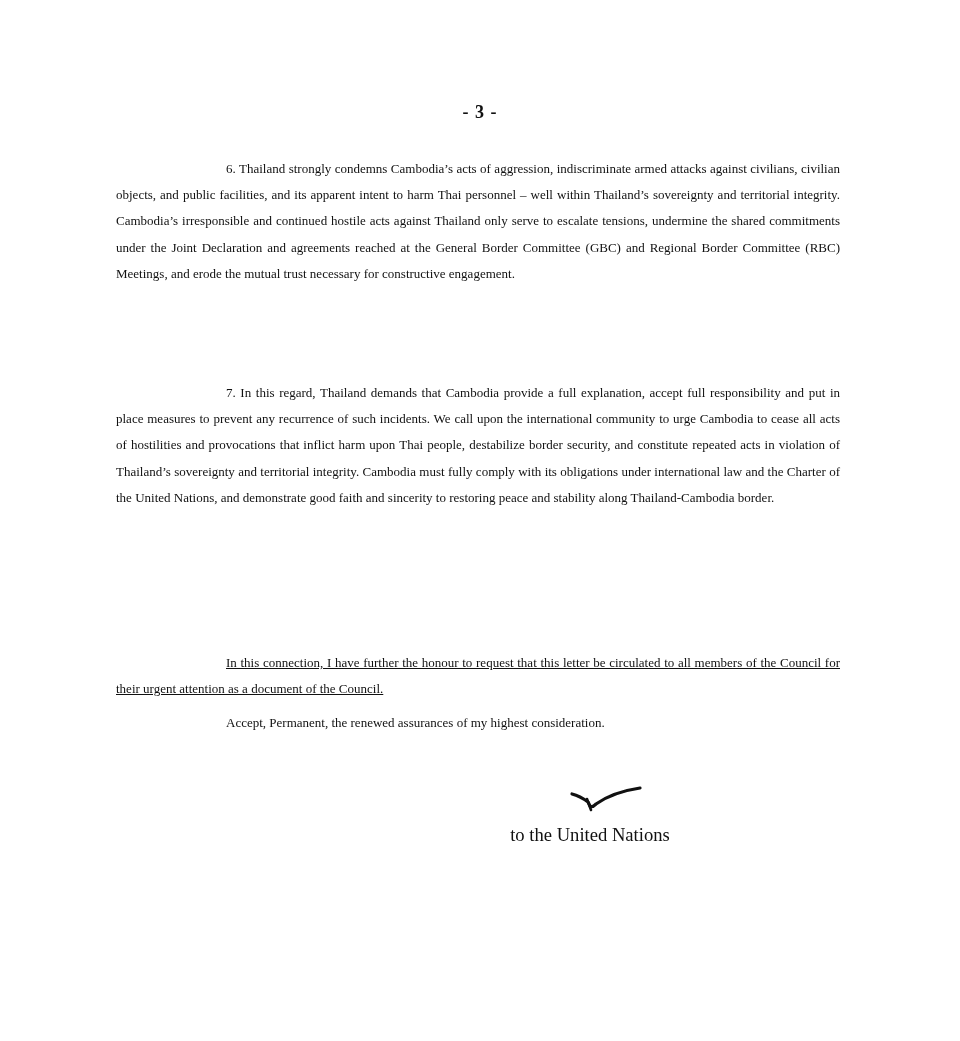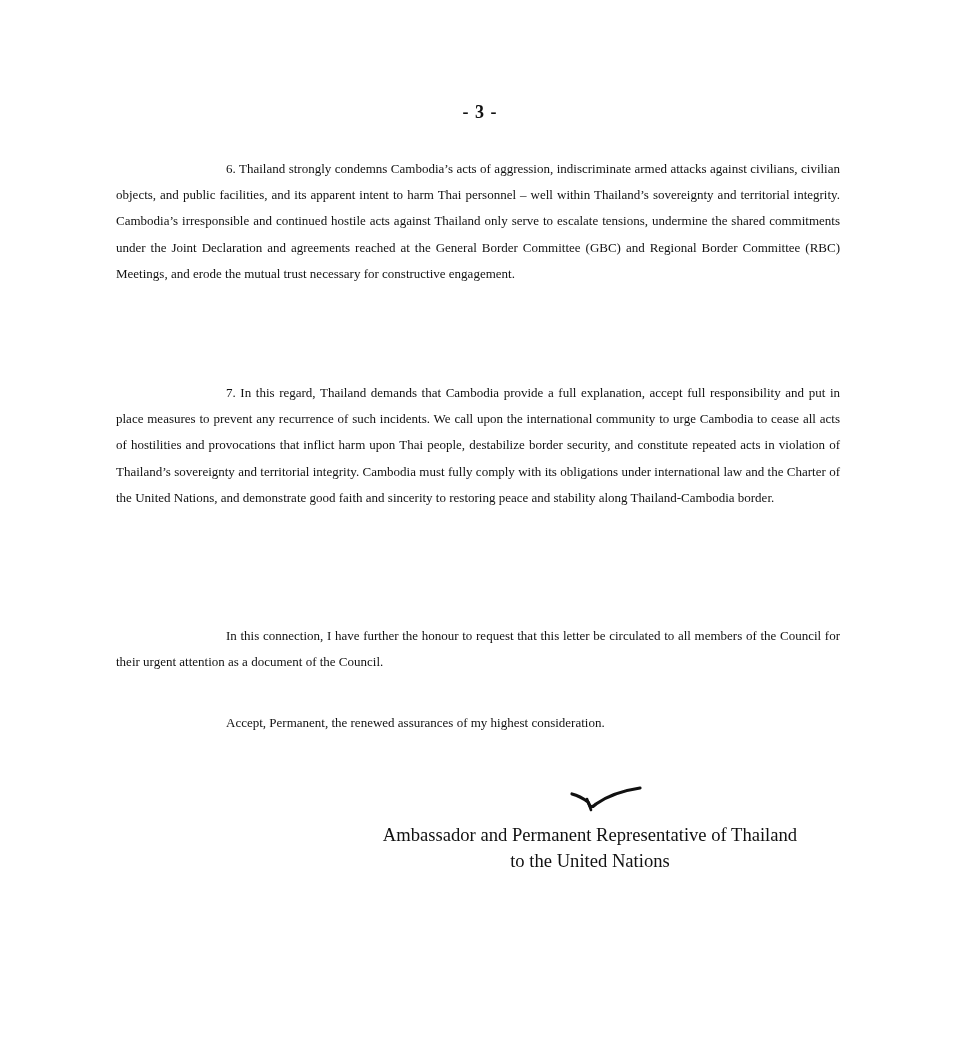--- a/index.html
+++ b/index.html
@@ -32,21 +32,21 @@
       font-size: 13px;
       line-height: 26.2px;
       text-align: justify;
     }
     .para {
       margin: 0;
       text-indent: 110px;
     }
     #para-6 { top: 156px; }
     #para-7 { top: 380px; }
-    #para-req { top: 623px; }
+    #para-req { top: 650px; text-decoration: underline; }
     #para-accept { top: 710px; }
     .signature-mark {
       position: absolute;
       left: 568px;
       top: 782px;
       width: 80px;
       height: 34px;
     }
     .signature-block {
       position: absolute;
@@ -84,15 +84,14 @@
 </div>
 
 <div class="signature-mark">
   <svg width="80" height="34" viewBox="0 0 80 34">
     <path d="M4 12 Q12 14 20 20 L22 24 Q24 26 28 22 Q45 10 72 6" fill="none" stroke="#111" stroke-width="3.2" stroke-linecap="round" stroke-linejoin="round"></path>
     <path d="M19 17 L23 28" fill="none" stroke="#111" stroke-width="2.6" stroke-linecap="round"></path>
   </svg>
 </div>
 
 <div class="signature-block">
-  <span class="sig-line">Ambassador and Permanent Representative of Thailand</span>
   <span class="sig-line">to the United Nations</span>
 </div>
 
 </body></html>

